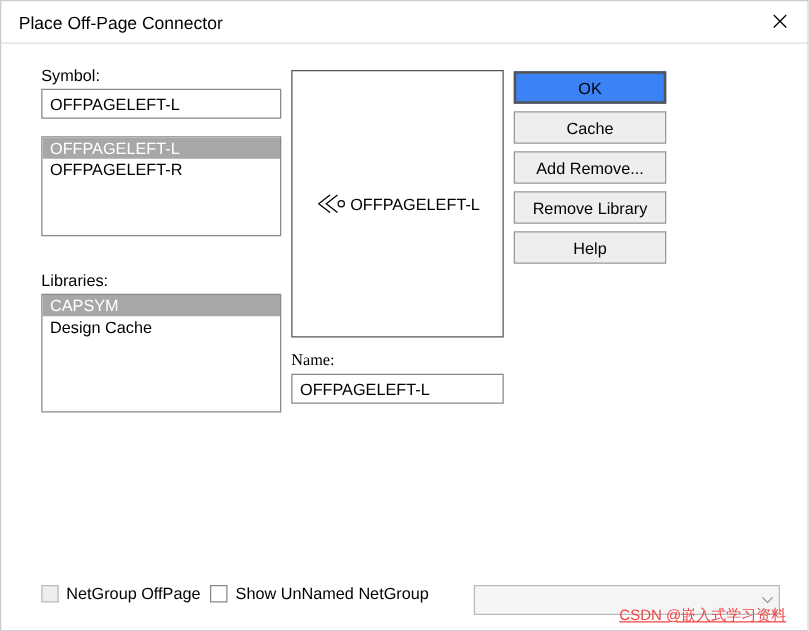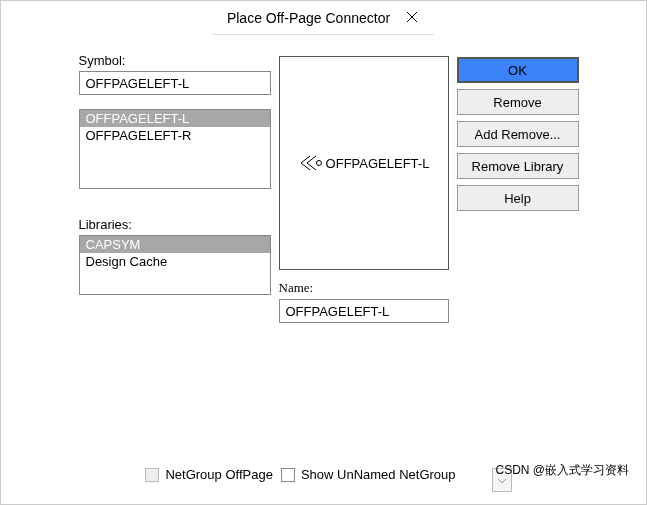--- a/index.html
+++ b/index.html
@@ -1,46 +1,46 @@
 <!DOCTYPE html>
 <html><head>
 <meta charset="utf-8">
 <style>
 * { box-sizing: border-box; margin: 0; padding: 0; }
 body { font-family: "Segoe UI", Tahoma, sans-serif; font-size: 12px; background: #fff; color: #000; width: 647px; height: 505px; overflow: hidden; }
-.dialog { width: 647px; height: 505px; border: 1px solid #ccc; background: #fff; display: flex; flex-direction: column; align-items: center; }
+.dialog { width: 647px; height: 505px; border: 1px solid #ccc; background: #fff; display: flex; flex-direction: column; }
 .titlebar { display: flex; align-items: center; justify-content: space-between; height: 34px; padding: 0 0 0 14px; border-bottom: 1px solid #ddd; }
 .titlebar-title { font-size: 14px; }
 .close-btn { width: 44px; height: 34px; display: flex; align-items: center; justify-content: center; font-size: 14px; cursor: pointer; }
 .body { flex: 1; padding: 18px 22px 10px 32px; display: flex; gap: 8px; }
 .col-left { width: 192px; display: flex; flex-direction: column; }
 .col-mid { width: 170px; display: flex; flex-direction: column; }
 .col-right { width: 122px; display: flex; flex-direction: column; gap: 6px; padding-top: 4px; align-items: flex-end; }
 .lbl { font-size: 13px; margin-bottom: 3px; }
 .txt-input { width: 100%; height: 24px; border: 1px solid #888; padding: 2px 6px; font-family: inherit; font-size: 13px; background: #fff; }
 .listbox { width: 100%; border: 1px solid #888; background: #fff; overflow: hidden; }
 .listbox-sym { height: 80px; margin-top: 14px; }
-.listbox-lib { height: 60px; }
+.listbox-lib { height: 95px; }
 .list-item { padding: 1px 6px; font-size: 13px; white-space: nowrap; cursor: pointer; }
 .list-item.sel { background: #a7a7a7; color: #fff; }
 .lib-lbl { margin-top: 28px; }
 .preview { width: 100%; height: 214px; border: 1px solid #555; margin-top: 3px; display: flex; align-items: center; justify-content: center; background: #fff; }
 .preview-inner { display: flex; align-items: center; }
 .preview-text { font-size: 13px; margin-left: 2px; }
 .name-lbl { margin-top: 10px; font-family: Liberation Serif, serif; }
 .btn { width: 122px; height: 26px; border: 1px solid #999; background: #eee; font-family: inherit; font-size: 13px; cursor: pointer; }
 .btn.default { border: 2px solid #555; background: #3b82f6; }
 .footer { padding: 8px 22px 12px 32px; display: flex; align-items: flex-start; gap: 22px; }
 .chk-col { display: flex; flex-direction: row; gap: 8px; }
 .chk-row { display: flex; align-items: center; gap: 6px; font-size: 13px; }
 .chk { width: 14px; height: 14px; border: 1px solid #888; background: #fff; display: inline-block; }
 .chk.disabled { background: #eee; border-color: #bbb; }
 .combo { flex: 1; max-width: 300px; height: 24px; border: 1px solid #bbb; background: #f5f5f5; display: flex; align-items: center; justify-content: flex-end; padding: 0 4px; margin-left: 14px; margin-top: 1px; }
 .combo-chevron { color: #888; font-size: 10px; }
-.watermark { position: absolute; bottom: 26px; right: 18px; font-size: 12px; color: #000000; }
+.watermark { position: absolute; bottom: 4px; right: 18px; font-size: 12px; color: #ef4444; text-decoration: underline; }
 </style>
 </head>
 <body>
 
 <div class="dialog">
 
   <div class="titlebar">
     <span class="titlebar-title">Place Off-Page Connector</span>
     <div class="close-btn">
       <span>
@@ -76,21 +76,21 @@
           </svg>
           <span class="preview-text">OFFPAGELEFT-L</span>
         </div>
       </div>
       <div class="lbl name-lbl">Name:</div>
       <input class="txt-input" type="text" value="OFFPAGELEFT-L" style="">
     </div>
 
     <div class="col-right">
       <button class="btn default">OK</button>
-      <button class="btn">Remove</button>
+      <button class="btn">Cache</button>
       <button class="btn">Add Remove...</button>
       <button class="btn">Remove Library</button>
       <button class="btn">Help</button>
     </div>
 
   </div>
 
   <div class="footer">
     <div class="chk-col">
       <label class="chk-row">

